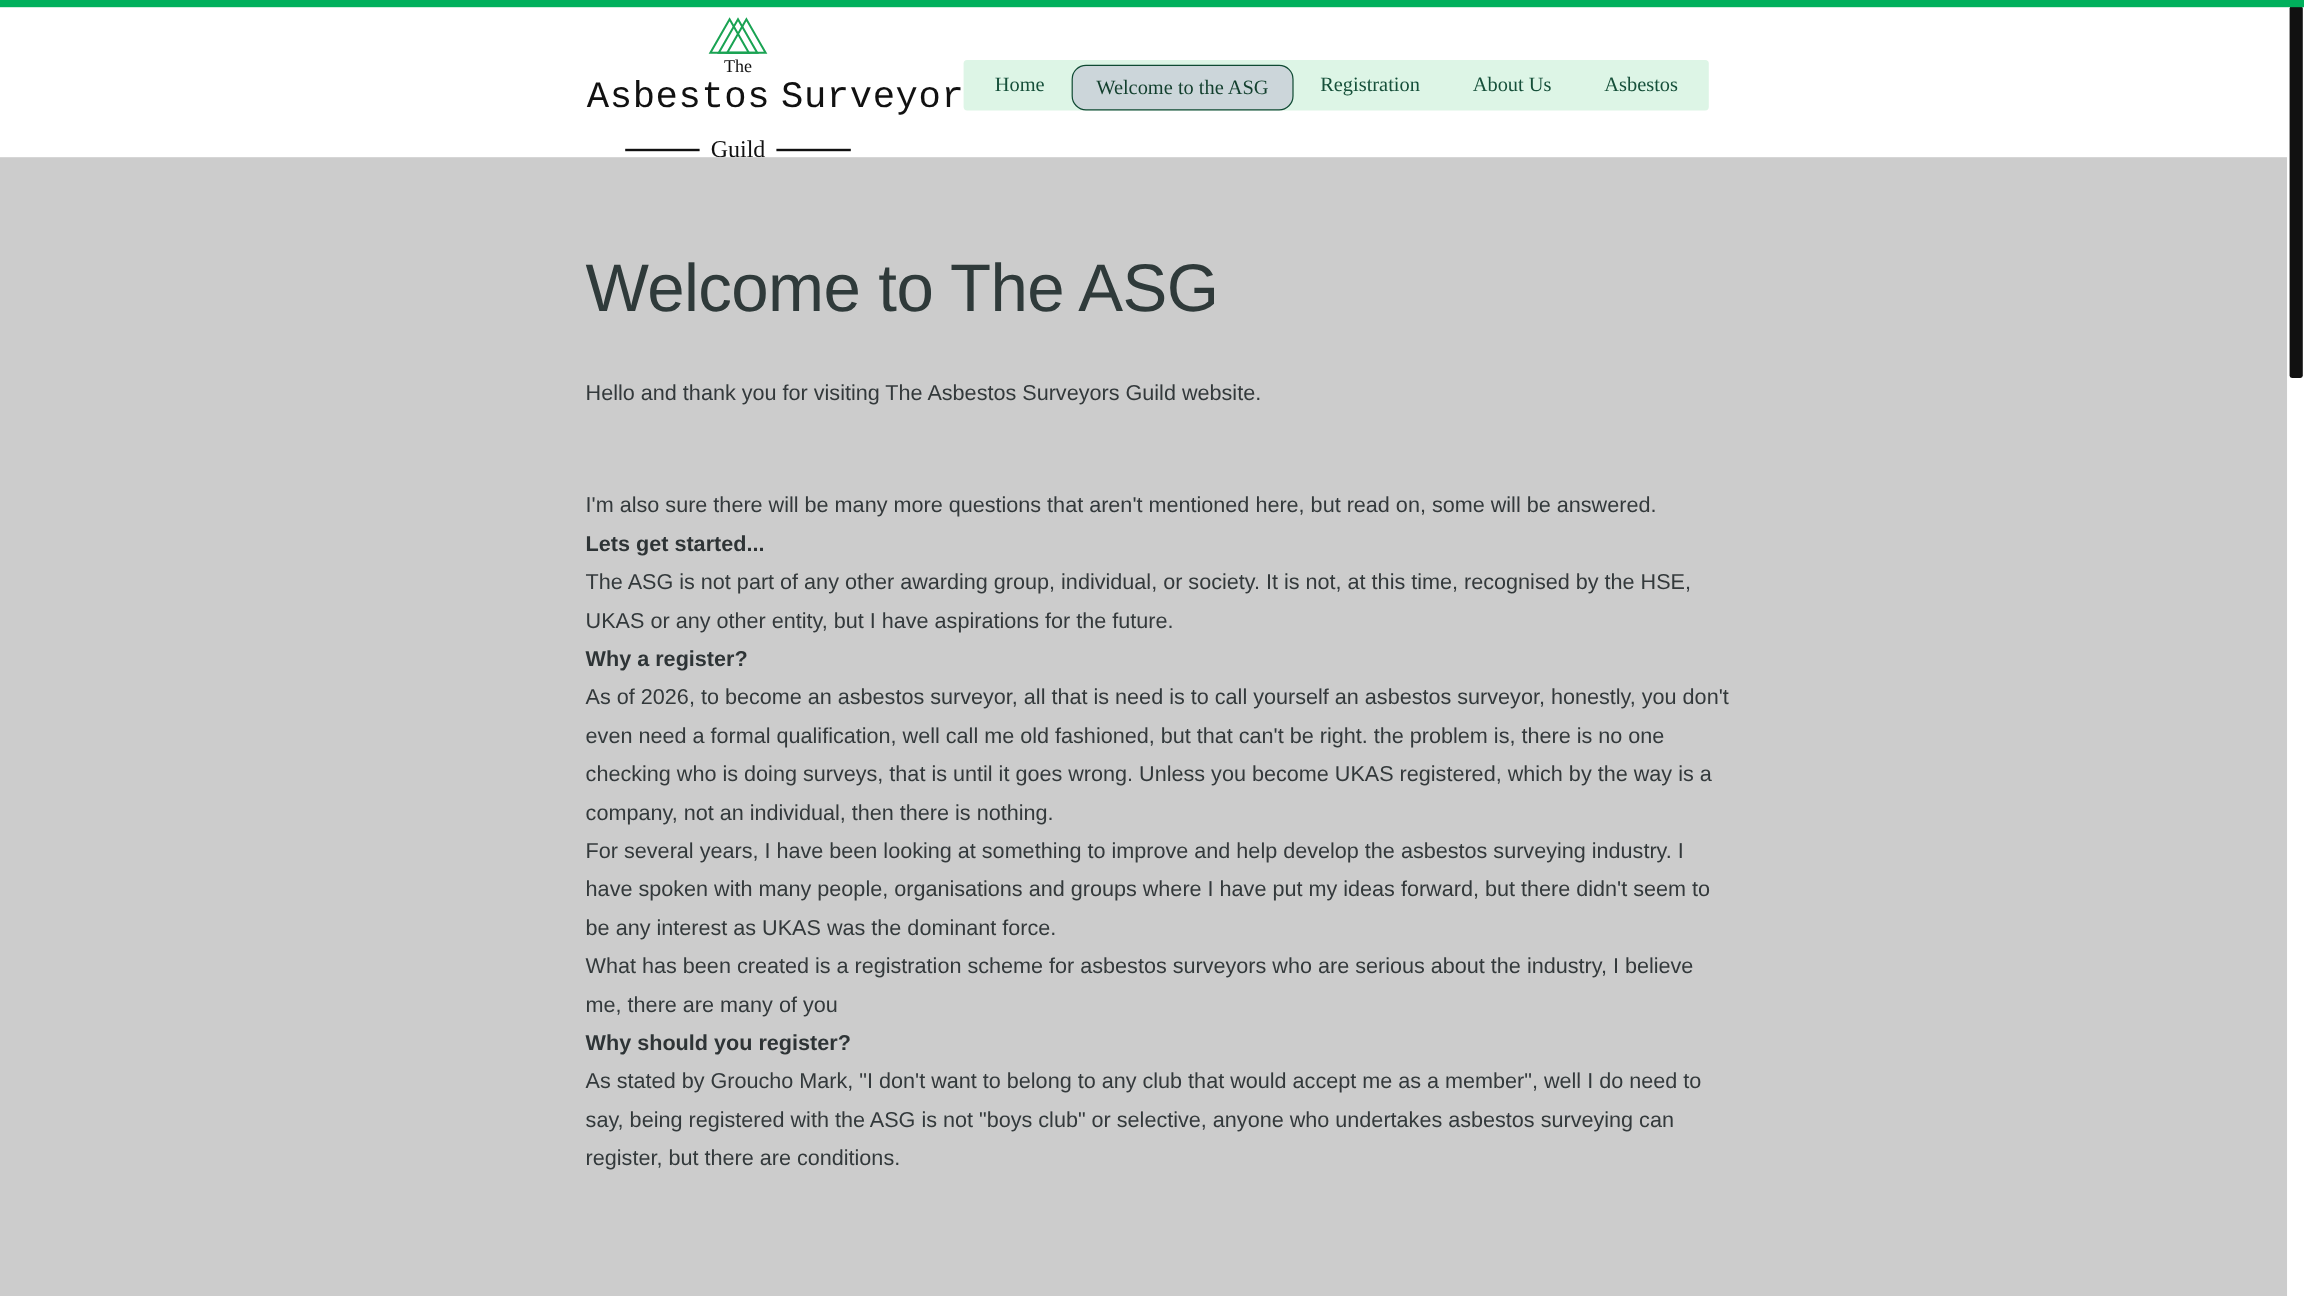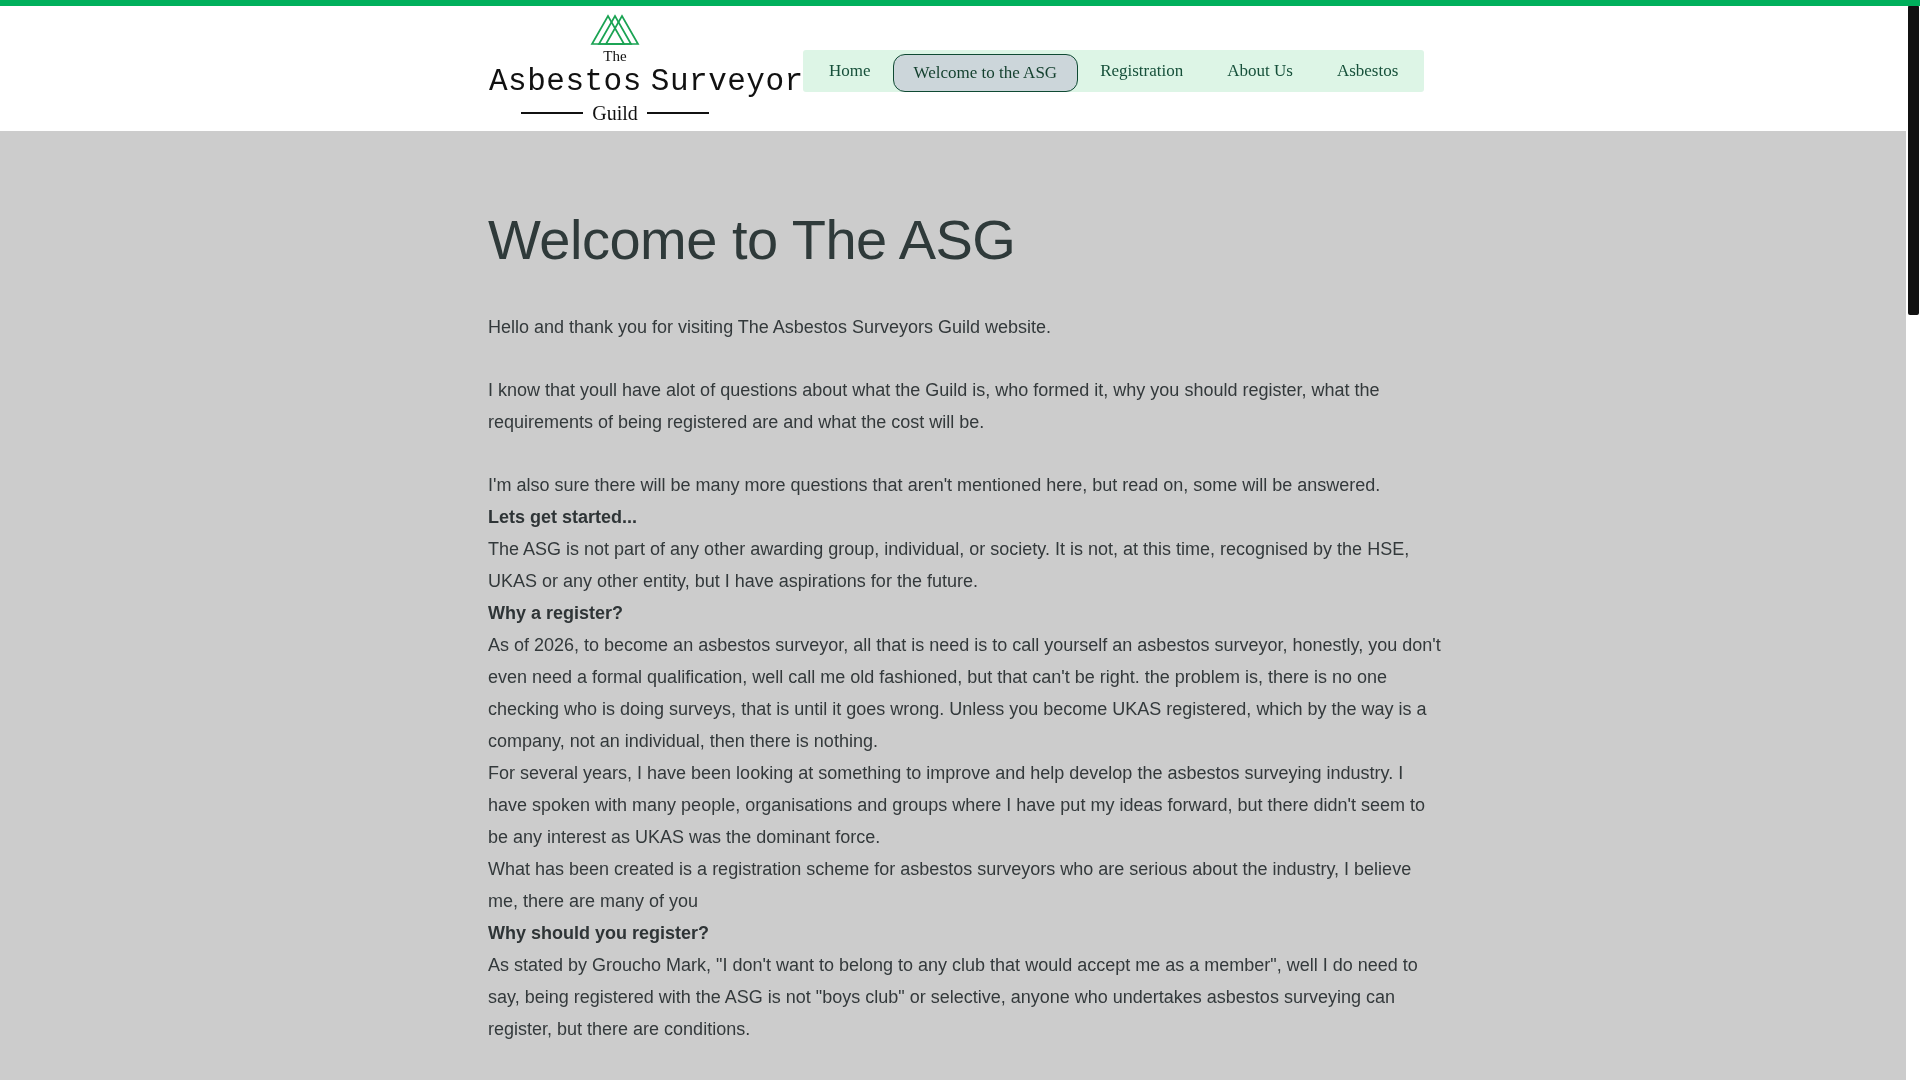--- a/index.html
+++ b/index.html
@@ -64,21 +64,21 @@
     letter-spacing: 0.5px;
     line-height: 1.05;
     white-space: nowrap;
   }
   .brand-main .gap { display: inline-block; width: 9px; }
   .brand-bottom {
     display: flex;
     align-items: center;
     justify-content: center;
     gap: 9px;
-    margin-top: 4px;
+    margin-top: 16px;
   }
   .brand-rule {
     width: 62px; height: 2px;
     background: #111111;
   }
   .brand-guild {
     font-family: "Liberation Serif", serif;
     font-size: 20px;
     color: #111111;
     line-height: 1;
@@ -211,21 +211,20 @@
 
   <main class="page-body">
     <div class="content">
 
       <h1 class="page-title">Welcome to The ASG</h1>
 
       <div class="spacer-lg"></div>
       <p class="para">Hello and thank you for visiting The Asbestos Surveyors Guild website.</p>
 
       <div class="spacer-md"></div>
-      <p class="para">I know that youll have alot of questions about what the Guild is, who formed it, why you should register, what the requirements of being registered are and what the cost will be.</p>
 
       <div class="spacer-md"></div>
       <p class="para">I'm also sure there will be many more questions that aren't mentioned here, but read on, some will be answered.</p>
 
       <p class="para bold">Lets get started...</p>
       <p class="para">The ASG is not part of any other awarding group, individual, or society. It is not, at this time, recognised by the HSE, UKAS or any other entity, but I have aspirations for the future.</p>
 
       <p class="para bold">Why a register?</p>
       <p class="para">As of 2026, to become an asbestos surveyor, all that is need is to call yourself an asbestos surveyor, honestly, you don't even need a formal qualification, well call me old fashioned, but that can't be right. the problem is, there is no one checking who is doing surveys, that is until it goes wrong. Unless you become UKAS registered, which by the way is a company, not an individual, then there is nothing.</p>
       <p class="para">For several years, I have been looking at something to improve and help develop the asbestos surveying industry. I have spoken with many people, organisations and groups where I have put my ideas forward, but there didn't seem to be any interest as UKAS was the dominant force.</p>

